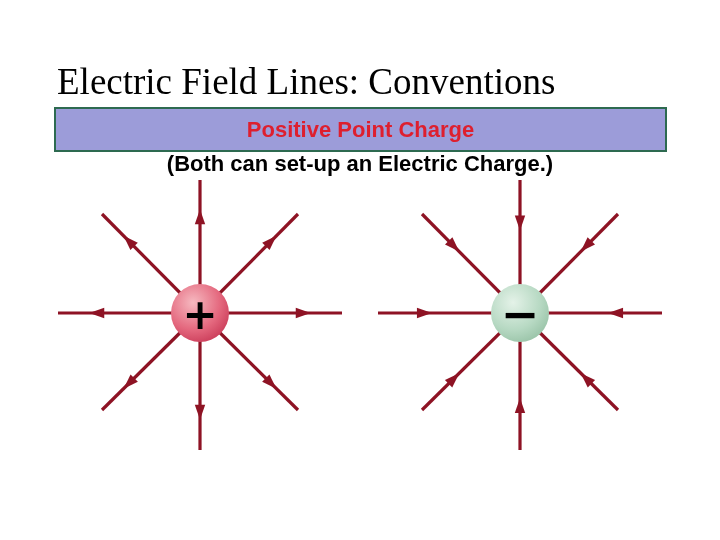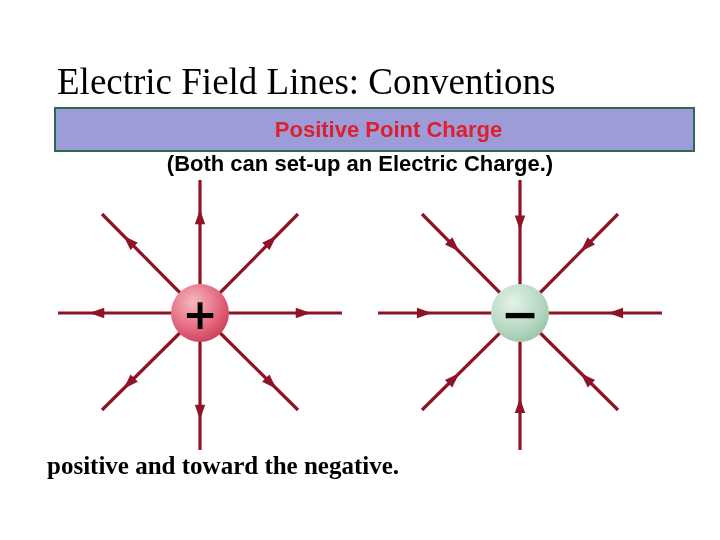--- a/index.html
+++ b/index.html
@@ -9,21 +9,21 @@
   }
   .title{
     position:absolute;left:57px;top:14px;width:640px;
     font-family:"Liberation Serif",serif;font-size:37px;font-weight:400;
     color:#000;line-height:44px;white-space:nowrap;margin-top:46px;
   }
   .header-box{
     position:absolute;left:54px;top:107px;width:609px;height:41px;
     border:2px solid #2d6a50;
     display:flex;align-items:center;justify-content:center;gap:32px;
-    font-size:22px;font-weight:bold;white-space:nowrap;padding-left:28px;
+    font-size:22px;font-weight:bold;white-space:nowrap;
   }
   .subtitle{
     position:absolute;left:0;top:151px;width:720px;text-align:center;
     font-size:22px;font-weight:bold;color:#000;white-space:nowrap;
   }
   .diagram{position:absolute;top:178px;width:288px;height:274px;}
   .diagram.pos{left:56px;}
   .diagram.neg{left:376px;}
   .caption{
     position:absolute;left:47px;top:450px;width:640px;
@@ -99,14 +99,13 @@
       <line x1="144" y1="135" x2="242" y2="232" stroke="#8e1324" stroke-width="3.2"></line>
       <polygon points="204.76,195.14 211.76280338481743,209.38783298447834 219.07890534691748,201.99630729081025" fill="#8e1324"></polygon>
       <line x1="144" y1="135" x2="46" y2="232" stroke="#8e1324" stroke-width="3.2"></line>
       <polygon points="83.24000000000001,195.14 68.92109465308253,201.99630729081025 76.23719661518258,209.38783298447834" fill="#8e1324"></polygon>
     </g>
   <circle cx="144" cy="135" r="29" fill="url(#gradNeg)"></circle>
   <text class="charge-symbol" x="144" y="136" text-anchor="middle" dominant-baseline="central" font-size="46" fill="#000000">−</text>
 </svg>
 
 <div class="caption">
-  <div>positive and toward the negative.</div>
 </div>
 
 </body></html>

